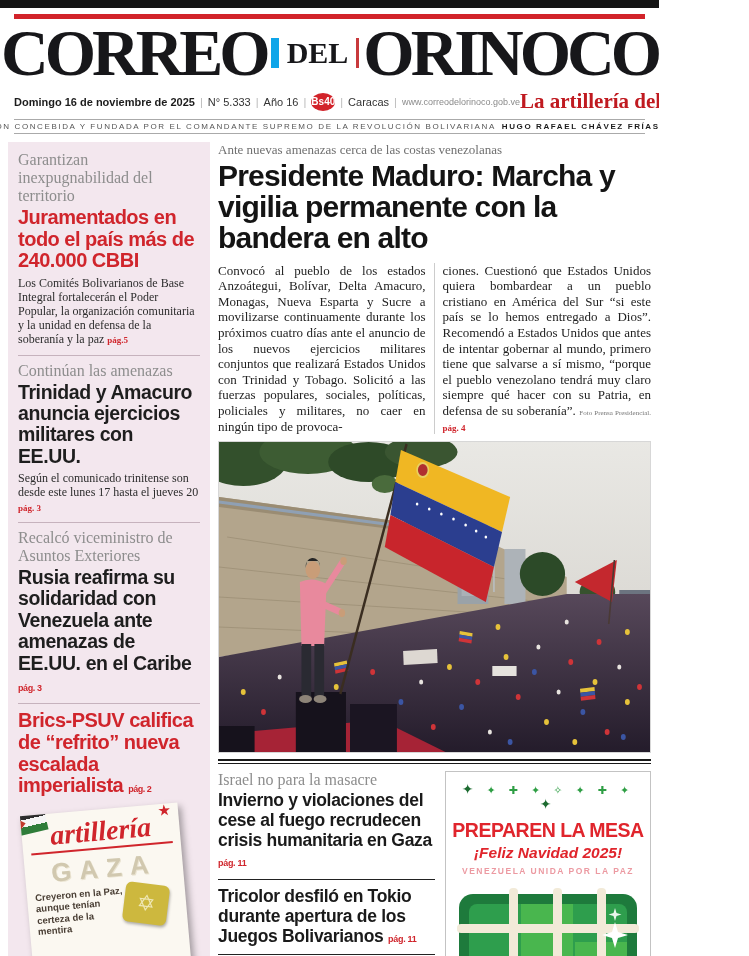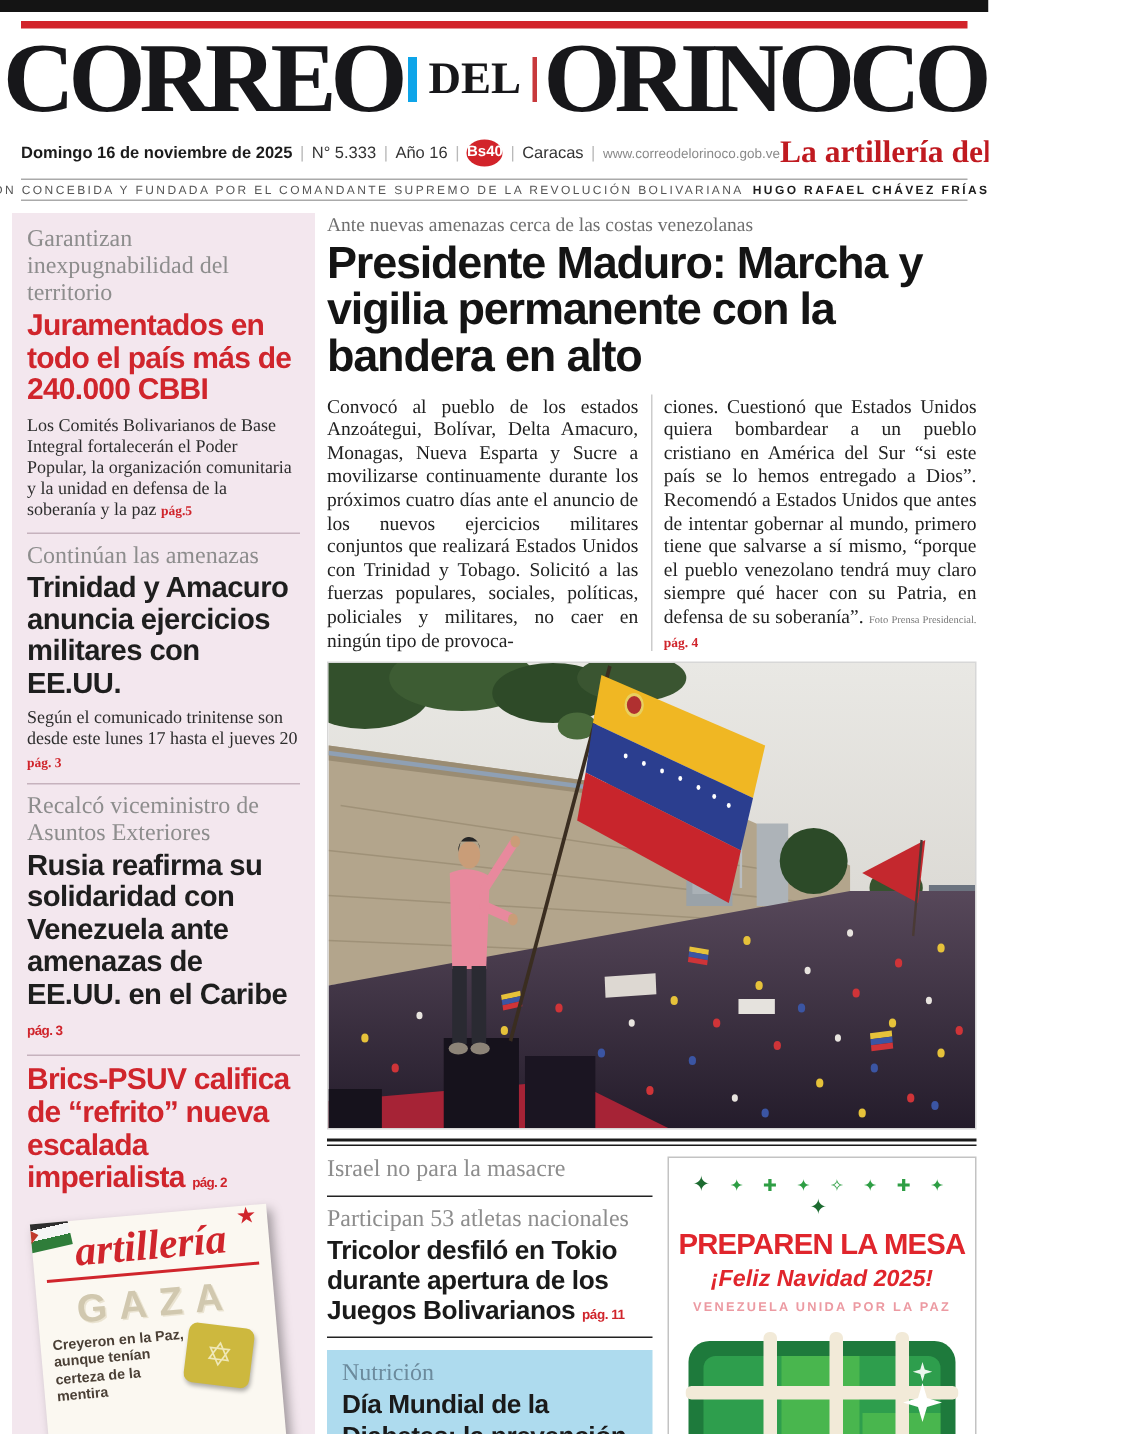--- a/index.html
+++ b/index.html
@@ -5,21 +5,21 @@
   * { margin:0; padding:0; box-sizing:border-box; }
   body { background:#fff; font-family:"Liberation Sans", sans-serif; }
   .page { width:659px; height:956px; background:#fff; position:relative; overflow:hidden; }
 
   
   .topbar { height:8px; background:#141414; width:100%; }
   .header { margin:0 14px; }
   .red-rule { height:5px; background:#d2232a; margin-top:6px; }
   .masthead { display:flex; justify-content:center; align-items:center; margin-top:1px; }
   .mast-big { font-family:"Liberation Serif", serif; font-weight:bold; font-size:66px; letter-spacing:-4px; color:#17171a; line-height:1; }
-  .mast-mid { font-family:"Liberation Serif", serif; font-weight:bold; font-size:30px; color:#17171a; margin:0 4px; padding:0 8px; border-left:6px solid #0ea5e9; border-right:3px solid #c8393c; line-height:1; }
+  .mast-mid { font-family:"Liberation Serif", serif; font-weight:bold; font-size:30px; color:#17171a; margin:0 4px; padding:0 8px; border-left:8px solid #0ea5e9; border-right:3px solid #c8393c; line-height:1; }
   .date-row { display:flex; align-items:center; margin-top:3px; font-size:11px; color:#333; white-space:nowrap; }
   .date-main { font-weight:bold; color:#1c1c1c; }
   .sep { color:#b9b9b9; margin:0 5px; }
   .price-badge { background:#d2232a; color:#fff; font-weight:bold; font-size:10px; border-radius:50%; width:28px; height:18px; display:inline-flex; align-items:center; justify-content:center; }
   .website { color:#8a8a8a; font-size:9px; }
   .slogan { margin-left:auto; font-family:"Liberation Serif", serif; font-weight:bold; font-size:21px; color:#c01a20; }
   .founder-row { margin-top:5px; border-top:1px solid #aaa; border-bottom:1px solid #aaa; padding:2px 0; font-size:8px; letter-spacing:1.6px; color:#555; display:flex; justify-content:center; gap:6px; white-space:nowrap; }
   .founder-row b { color:#1c1c1c; }
 
   
@@ -310,26 +310,26 @@
         </svg>
       </div>
 
       <div class="double-rule"></div>
 
       <div class="bottom-row">
         <div class="bottom-articles">
 
           <div>
             <div class="kicker">Israel no para la masacre</div>
+            <div class="bt-h"><span>Invierno y violaciones del cese al fuego recrudecen crisis humanitaria en Gaza </span><span class="pg">pág. 11</span></div>
           </div>
 
           <div class="bt-divider"></div>
 
           <div>
-            <div class="kicker">Participan 53 atletas nacionales</div>
             <div class="bt-h"><span>Tricolor desfiló en Tokio durante apertura de los Juegos Bolivarianos </span><span class="pg">pág. 11</span></div>
           </div>
 
           <div class="bt-divider"></div>
 
           <div class="blue-box">
             <div class="kicker">Nutrición</div>
             <div class="bt-h"><span>Día Mundial de la Diabetes: la prevención comienza en la alimentación </span><span class="pg">pág. 7</span></div>
           </div>
         </div>

